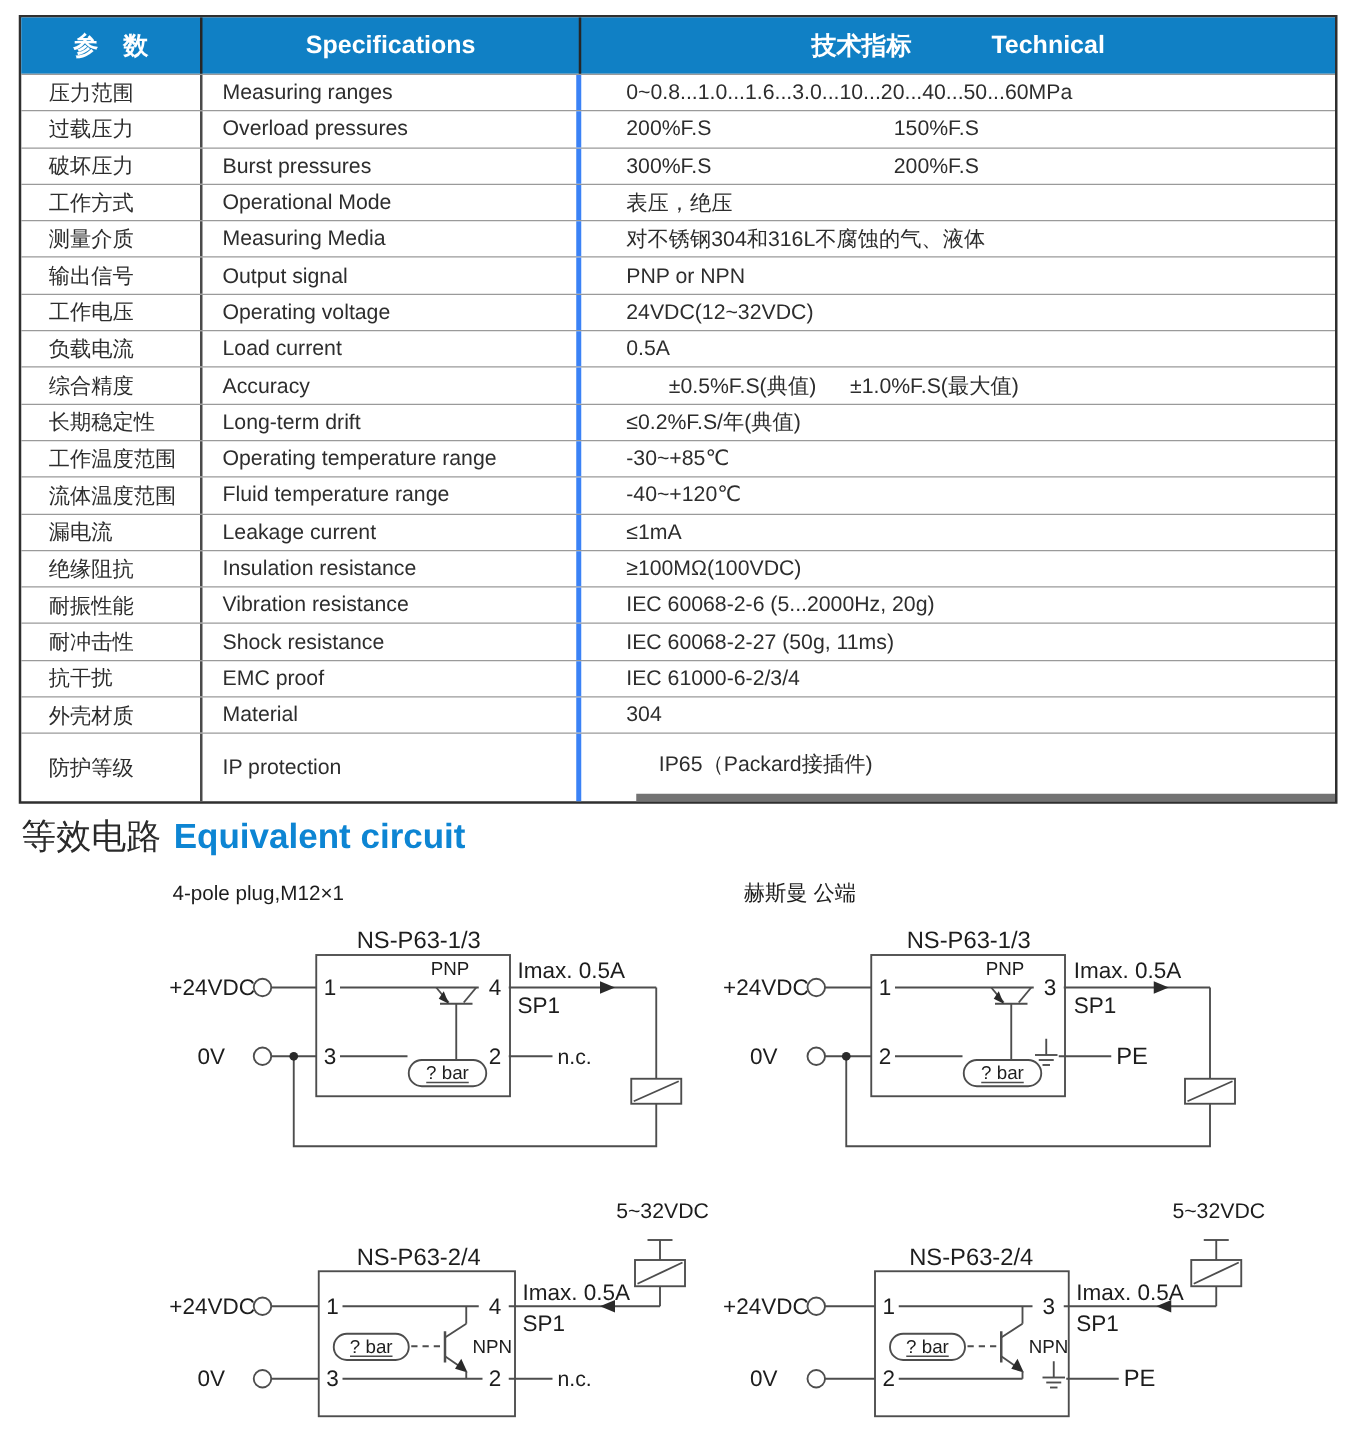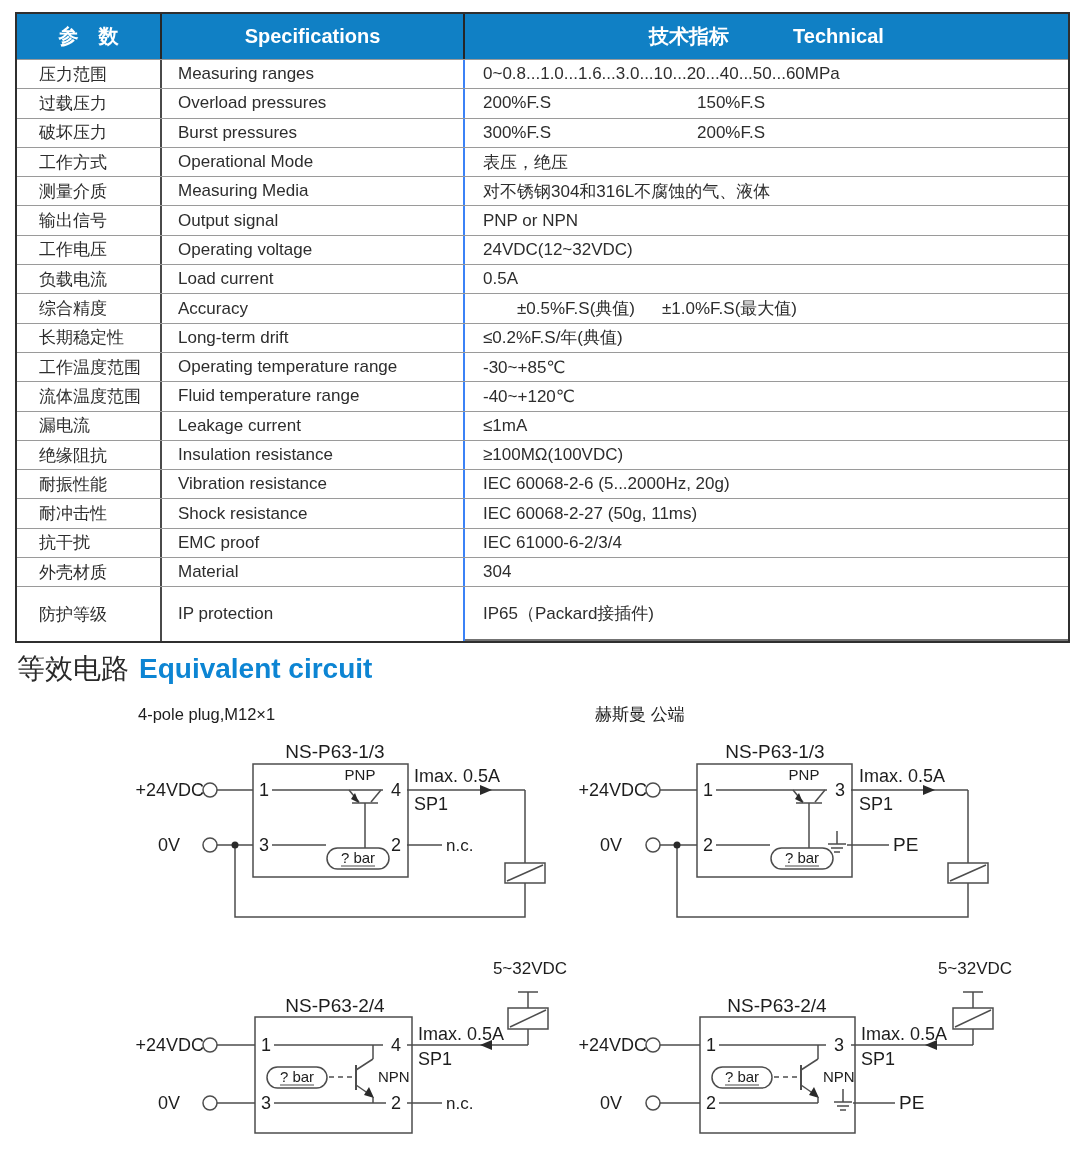--- a/index.html
+++ b/index.html
@@ -13,27 +13,27 @@
   .t-head{display:grid;grid-template-columns:145px 303px 1fr;height:45px;
           background:#1080c5;color:#fff;font-weight:bold;font-size:20px;}
   .t-head .hcell{display:flex;align-items:center;justify-content:center;white-space:pre;}
   .t-head .hcell.sep{border-right:2px solid #262626;}
   .h3{display:flex;align-items:center;justify-content:center;gap:64px;}
   .t-row{display:grid;grid-template-columns:145px 303px 1fr;height:28.3px;
          border-top:1px solid #9a9a9a;font-size:17px;}
   .t-row.dbl{height:54px;}
   .cell{display:flex;align-items:center;box-sizing:border-box;}
   .c1{padding-left:22px;border-right:2px solid #4a4a4a;}
-  .c2{padding-left:16px;border-right:2px solid #3b82f6;}
-  .c3{padding-left:18px;}
+  .c2{padding-left:16px;border-right:4px solid #3b82f6;}
+  .c3{padding-left:36px;}
   .c3 .v1{display:inline-block;white-space:pre;}
   .c3 .v2{white-space:pre;}
   .c3-stack{display:flex;flex-direction:column;align-items:stretch;padding-left:0;}
   .c3-stack .sub{flex:1;display:flex;align-items:center;padding-left:18px;}
-  .c3-stack .sub:first-child{border-bottom:2px solid #737373;}
+  .c3-stack .sub:first-child{border-bottom:6px solid #737373;margin-left:44px;}
 
   
   .sec-head{position:absolute;left:17px;top:650px;display:flex;align-items:baseline;gap:10px;}
   .sec-cn{font-size:28px;color:#2a2a2a;}
   .sec-en{font-size:28px;font-weight:bold;color:#0d85d3;}
 
   
   svg{position:absolute;overflow:visible;}
   svg line,svg path,svg rect.box,svg rect.load,svg polyline{stroke:#4d4d4d;stroke-width:1.5;fill:none;}
   svg rect.load{fill:#fff;}

